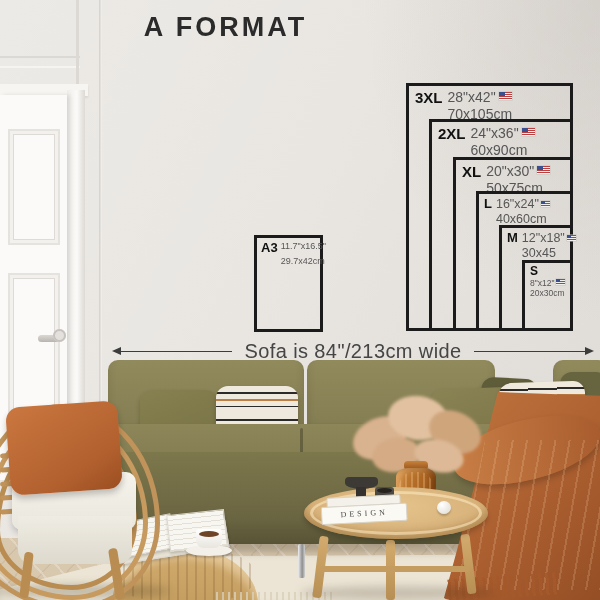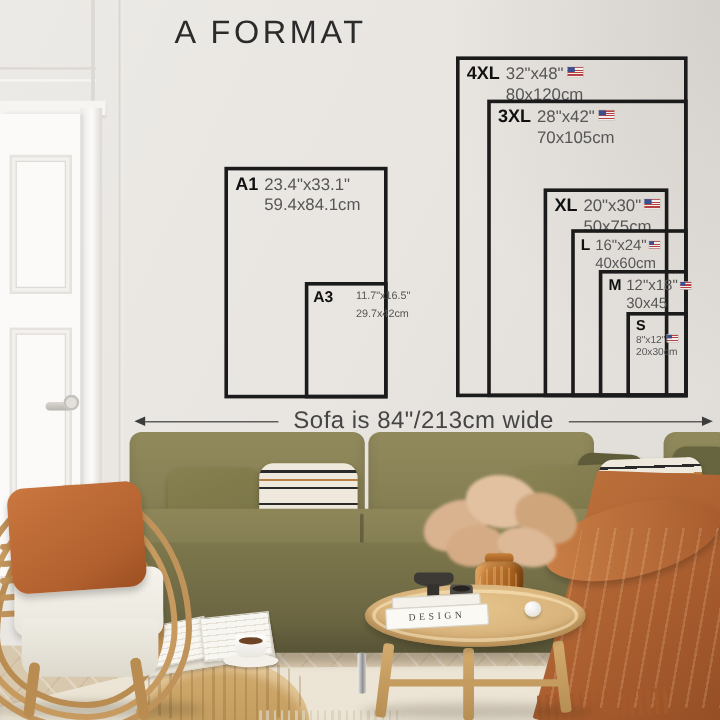--- a/index.html
+++ b/index.html
@@ -22,45 +22,45 @@
       background:linear-gradient(90deg,#efedea,#fbfaf8 55%,#ddd9d4);}
   .door-panel{position:absolute;left:8px;width:48px;border:2px solid #e6e3de;
       box-shadow:inset 0 0 0 3px #f3f1ee, inset 0 0 0 4px #dedad5;}
   .door-panel.p1{top:34px;height:112px;}
   .door-panel.p2{top:178px;height:170px;}
   .door-handle{position:absolute;left:38px;top:240px;width:23px;height:7px;border-radius:4px;
       background:linear-gradient(#dbd7d2,#b8b4af);}
   .door-rosette{position:absolute;left:53px;top:234px;width:13px;height:13px;border-radius:50%;
       background:#e4e1dc;box-shadow:inset 0 0 0 2px #c6c2bd;}
   
-  .chart-title{position:absolute;text-align:center;color:#2b2b2b;font-weight:400;}
+  .chart-title{position:absolute;text-align:center;color:#2b2b2b;font-weight:700;}
   #title-a{left:118px;top:12px;width:215px;font-size:27px;letter-spacing:3px;}
   #title-r{left:380px;top:8px;width:193px;font-size:30px;letter-spacing:1px;}
   .szbox{position:absolute;border:3px solid #1b1b1b;box-sizing:border-box;}
   .lbl{display:grid;grid-template-columns:auto auto;justify-content:start;
        column-gap:5px;padding:4px 0 0 6px;line-height:1.13;white-space:nowrap;}
   .code{grid-column:1;font-weight:bold;color:#111;font-size:15px;}
   .in,.cm{grid-column:2;color:#565656;font-size:14px;}
   
   #a0{left:128px;top:57px;width:195px;height:275px;}
   #a1{left:187px;top:139px;width:136px;height:193px;}
   #a2{left:226px;top:193px;width:97px;height:139px;}
   #a3{left:254px;top:235px;width:69px;height:97px;}
   #a4{left:273px;top:263px;width:50px;height:69px;}
   
   #r0{left:380px;top:47px;width:193px;height:284px;}
   #r1{left:406px;top:83px;width:167px;height:248px;}
   #r2{left:429px;top:119px;width:144px;height:212px;}
-  #r3{left:453px;top:157px;width:104px;height:174px;}
+  #r3{left:453px;top:157px;width:120px;height:174px;}
   #r4{left:476px;top:191px;width:97px;height:140px;}
   #r5{left:499px;top:225px;width:74px;height:106px;}
   #r6{left:522px;top:260px;width:51px;height:71px;}
   .small .code{font-size:13px;}
   .small .in,.small .cm{font-size:9px;}
-  .small .lbl{column-gap:19px;padding:3px 0 0 4px;}
+  .small .lbl{column-gap:3px;padding:3px 0 0 4px;}
   .mid .code{font-size:13px;}
   .mid .in,.mid .cm{font-size:12.5px;}
   .mid .lbl{column-gap:4px;padding:3px 0 0 5px;}
   .tiny .lbl{display:block;padding:2px 0 0 5px;line-height:1.15;}
   .tiny .code{display:block;font-size:12px;}
   .tiny .in,.tiny .cm{display:block;font-size:8.5px;}
   .flag{display:inline-block;position:relative;width:13px;height:8px;margin-left:3px;
       vertical-align:2px;background:repeating-linear-gradient(180deg,#b94040 0 1px,#f2f0ee 1px 2px);
       box-shadow:0 0 0 .5px #c7c3bf;}
   .flag::before{content:"";position:absolute;left:0;top:0;width:6px;height:4px;background:#3a4f8f;}
@@ -210,47 +210,40 @@
   <div class="door-frame"></div>
   <div class="door">
     <div class="door-panel p1"></div>
     <div class="door-panel p2"></div>
     <div class="door-handle"></div>
     <div class="door-rosette"></div>
   </div>
 
   <div class="chart-title" id="title-a">A FORMAT</div>
 
-  <div class="szbox" id="a1">
-    <div class="lbl">
-        <span class="code">A1</span>
-    <span class="in">23.4"x33.1"</span>
-    <span class="cm">59.4x84.1cm</span>
-      </div>
-  </div>
   <div class="szbox small" id="a3">
     <div class="lbl">
         <span class="code">A3</span>
     <span class="in">11.7"x16.5"</span>
     <span class="cm">29.7x42cm</span>
       </div>
   </div>
 
-  <div class="szbox" id="r0">
-    <div class="lbl">
-        <span class="code">4XL</span>
-    <span class="in"><span>32"x48"</span><span class="flag"></span></span>
-    <span class="cm">80x120cm</span>
-      </div>
-  </div>
   <div class="szbox" id="r1">
     <div class="lbl">
         <span class="code">3XL</span>
     <span class="in"><span>28"x42"</span><span class="flag"></span></span>
     <span class="cm">70x105cm</span>
+      </div>
+  </div>
+  <div class="szbox" id="r2">
+    <div class="lbl">
+        <span class="code">2XL</span>
+    <span class="in"><span>24"x36"</span><span class="flag"></span></span>
+    <span class="cm">60x90cm</span>
       </div>
   </div>
   <div class="szbox" id="r3">
     <div class="lbl">
         <span class="code">XL</span>
     <span class="in"><span>20"x30"</span><span class="flag"></span></span>
     <span class="cm">50x75cm</span>
       </div>
   </div>
   <div class="szbox mid" id="r4">

